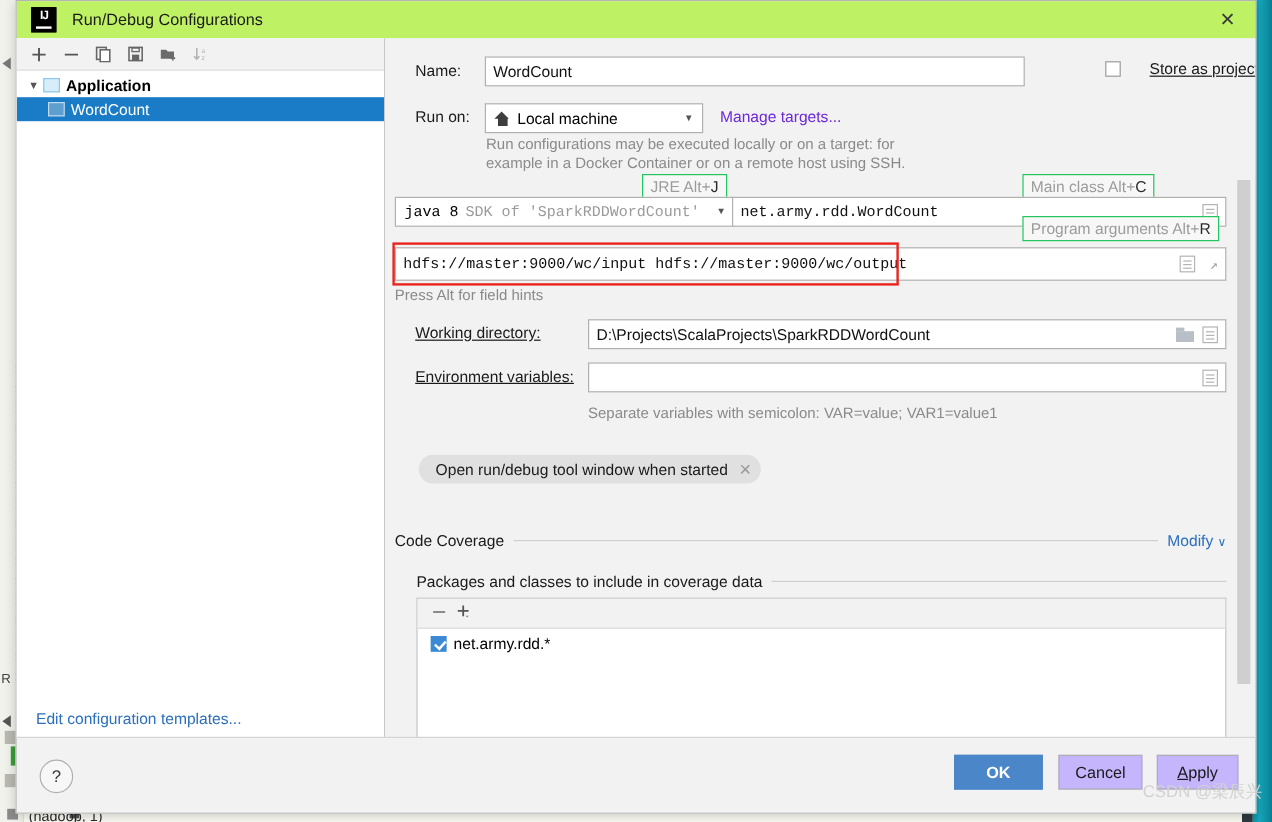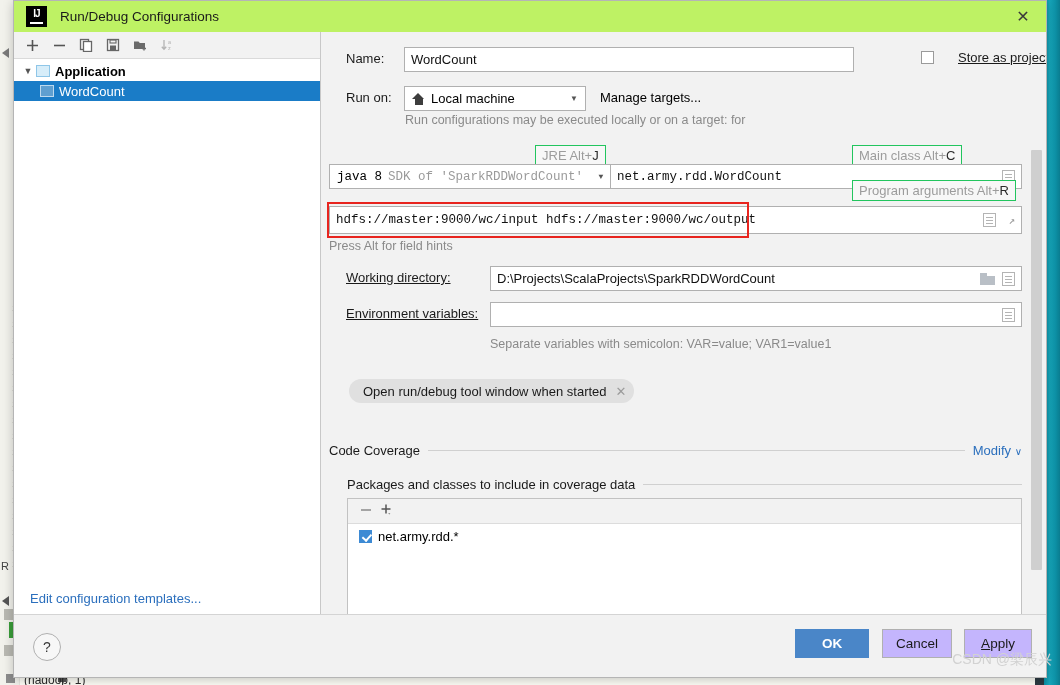--- a/index.html
+++ b/index.html
@@ -69,21 +69,21 @@
   .lbl u{text-decoration:underline;}
 
   .tf{background:#fff;border:1px solid #b0b0b0;box-sizing:border-box;height:25px;
       display:flex;align-items:center;padding:0 6px;font-size:13px;color:#111;}
   .tf.mono{font-family:"Liberation Mono",monospace;font-size:12.5px;text-align:right;}
 
   .combo{background:#fff;border:1px solid #b0b0b0;box-sizing:border-box;height:25px;
       display:flex;align-items:center;padding:0 4px 0 7px;font-size:13px;position:relative;}
   .combo .arw{margin-left:auto;width:14px;text-align:center;color:#555;font-size:8px;}
 
-  .link{color:#000000;font-size:13px;cursor:default;}
+  .link{color:#6d28d9;font-size:13px;cursor:default;}
   .hinttext{font-size:12.5px;color:#8a8a8a;line-height:16px;}
 
   .home-ico{width:13px;height:12px;margin-right:6px;position:relative;flex:none;}
   .home-ico:before{content:"";position:absolute;left:0;top:0;width:0;height:0;
     border-left:6.5px solid transparent;border-right:6.5px solid transparent;border-bottom:6px solid #3d3d3d;}
   .home-ico:after{content:"";position:absolute;left:2.5px;top:5.5px;width:8px;height:6.5px;background:#3d3d3d;}
 
   
   .cb{width:13px;height:13px;border:1px solid #9a9a9a;background:#fff;box-sizing:border-box;flex:none;}
   .cb.on{background:#3d8ad4;border-color:#3d8ad4;position:relative;}
@@ -246,20 +246,21 @@
         </div>
         <div class="combo" style="position:absolute;left:83px;top:54px;width:182px;">
           <span class="home-ico"></span>
           <span>Local machine</span>
           <span class="arw">▼</span>
         </div>
         <div class="link" style="position:absolute;left:279px;top:58px;">Manage targets...</div>
 
         <div class="hinttext" style="position:absolute;left:84px;top:80px;width:560px;">
           <div>Run configurations may be executed locally or on a target: for</div>
+          <div>example in a Docker Container or on a remote host using SSH.</div>
         </div>
 
         <div class="badge" style="left:214px;top:113px;">
           <span>JRE Alt+</span><b>J</b>
         </div>
 
         <div class="badge" style="left:531px;top:113px;">
           <span>Main class Alt+</span><b>C</b>
         </div>
 

